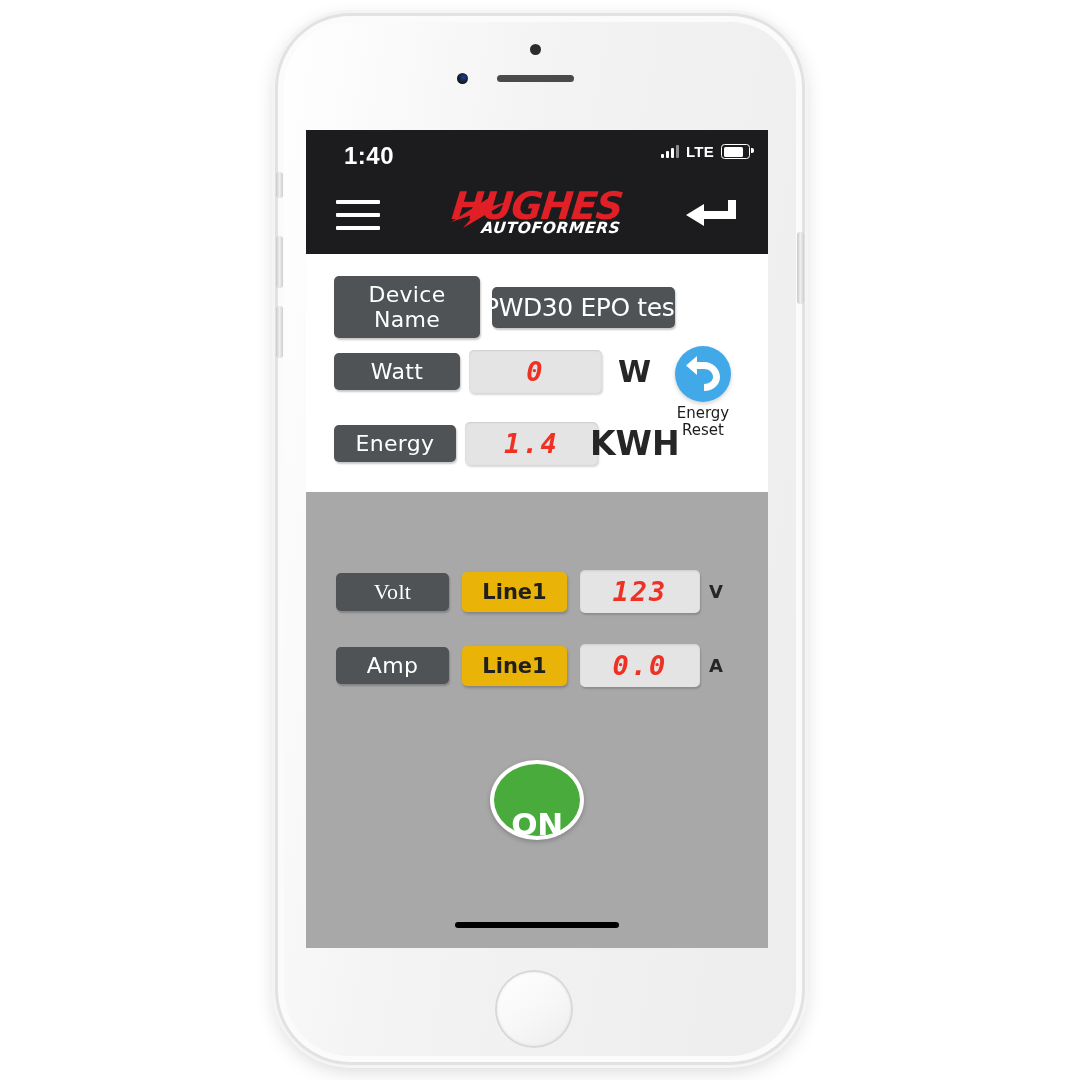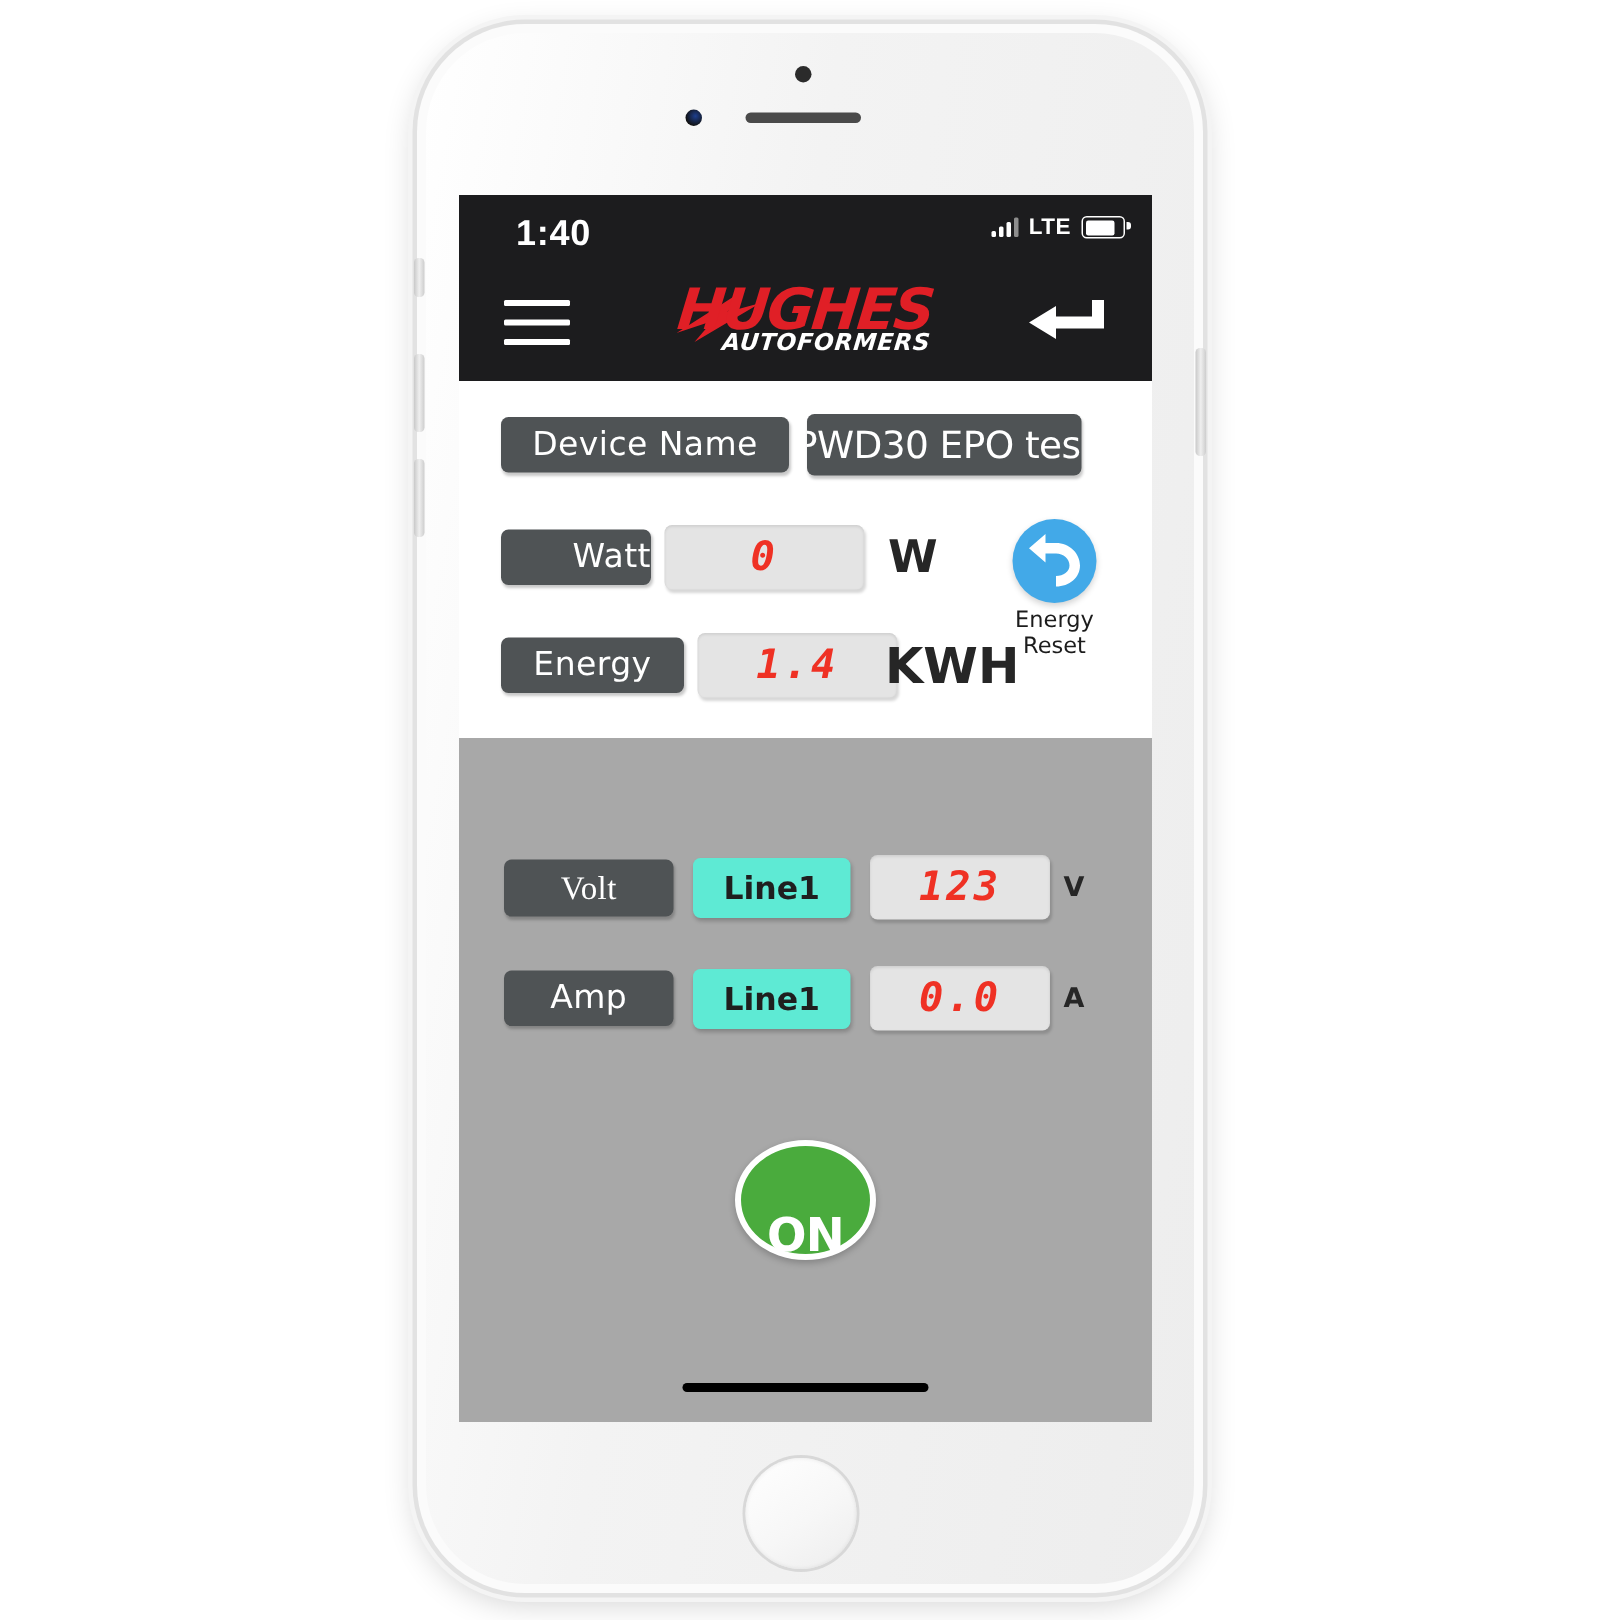--- a/index.html
+++ b/index.html
@@ -224,21 +224,21 @@
     font-style: italic;
   }
 
   .unit {
     color: #262626;
     font-weight: bold;
     font-family: "DejaVu Sans", sans-serif;
   }
 
   .line-select {
-    background: #5eead4;
+    background: #eab308;
     border-radius: 5px;
     box-shadow: 1px 2px 3px rgba(0,0,0,0.22);
     color: #1f1f1f;
     font-size: 21px;
     font-weight: bold;
     text-align: center;
     padding: 8px 0;
     font-family: "DejaVu Sans", sans-serif;
   }
 
@@ -358,26 +358,26 @@
       <div class="back-arrow">
         <svg width="56" height="34" viewBox="0 0 56 34">
           <polygon points="2,17 20,6 20,13 44,13 44,2 52,2 52,21 20,21 20,28" fill="#ffffff"></polygon>
         </svg>
       </div>
     </div>
 
     <div class="panel-white">
 
       <div class="row" style="left:28px; top:22px;">
-        <div class="tag" style="width:192px;">Device Name</div>
+        <div class="tag" style="width:146px;">Device Name</div>
         <div class="devname-field" style="width:183px; margin-left:12px;">PWD30 EPO tes</div>
       </div>
 
       <div class="row" style="left:28px; top:96px;">
-        <div class="tag" style="width:100px;text-align:right;">Watt</div>
+        <div class="tag" style="width:126px;">Watt</div>
         <div class="digital" style="width:133px; margin-left:9px;">0</div>
         <div class="unit" style="font-size:30px; margin-left:16px;">W</div>
       </div>
 
       <div class="row" style="left:28px; top:168px;">
         <div class="tag" style="width:122px;">Energy</div>
         <div class="digital" style="width:133px; margin-left:9px;">1.4</div>
         <div class="unit" style="font-size:33px; margin-left:-8px;">KWH</div>
       </div>
 

